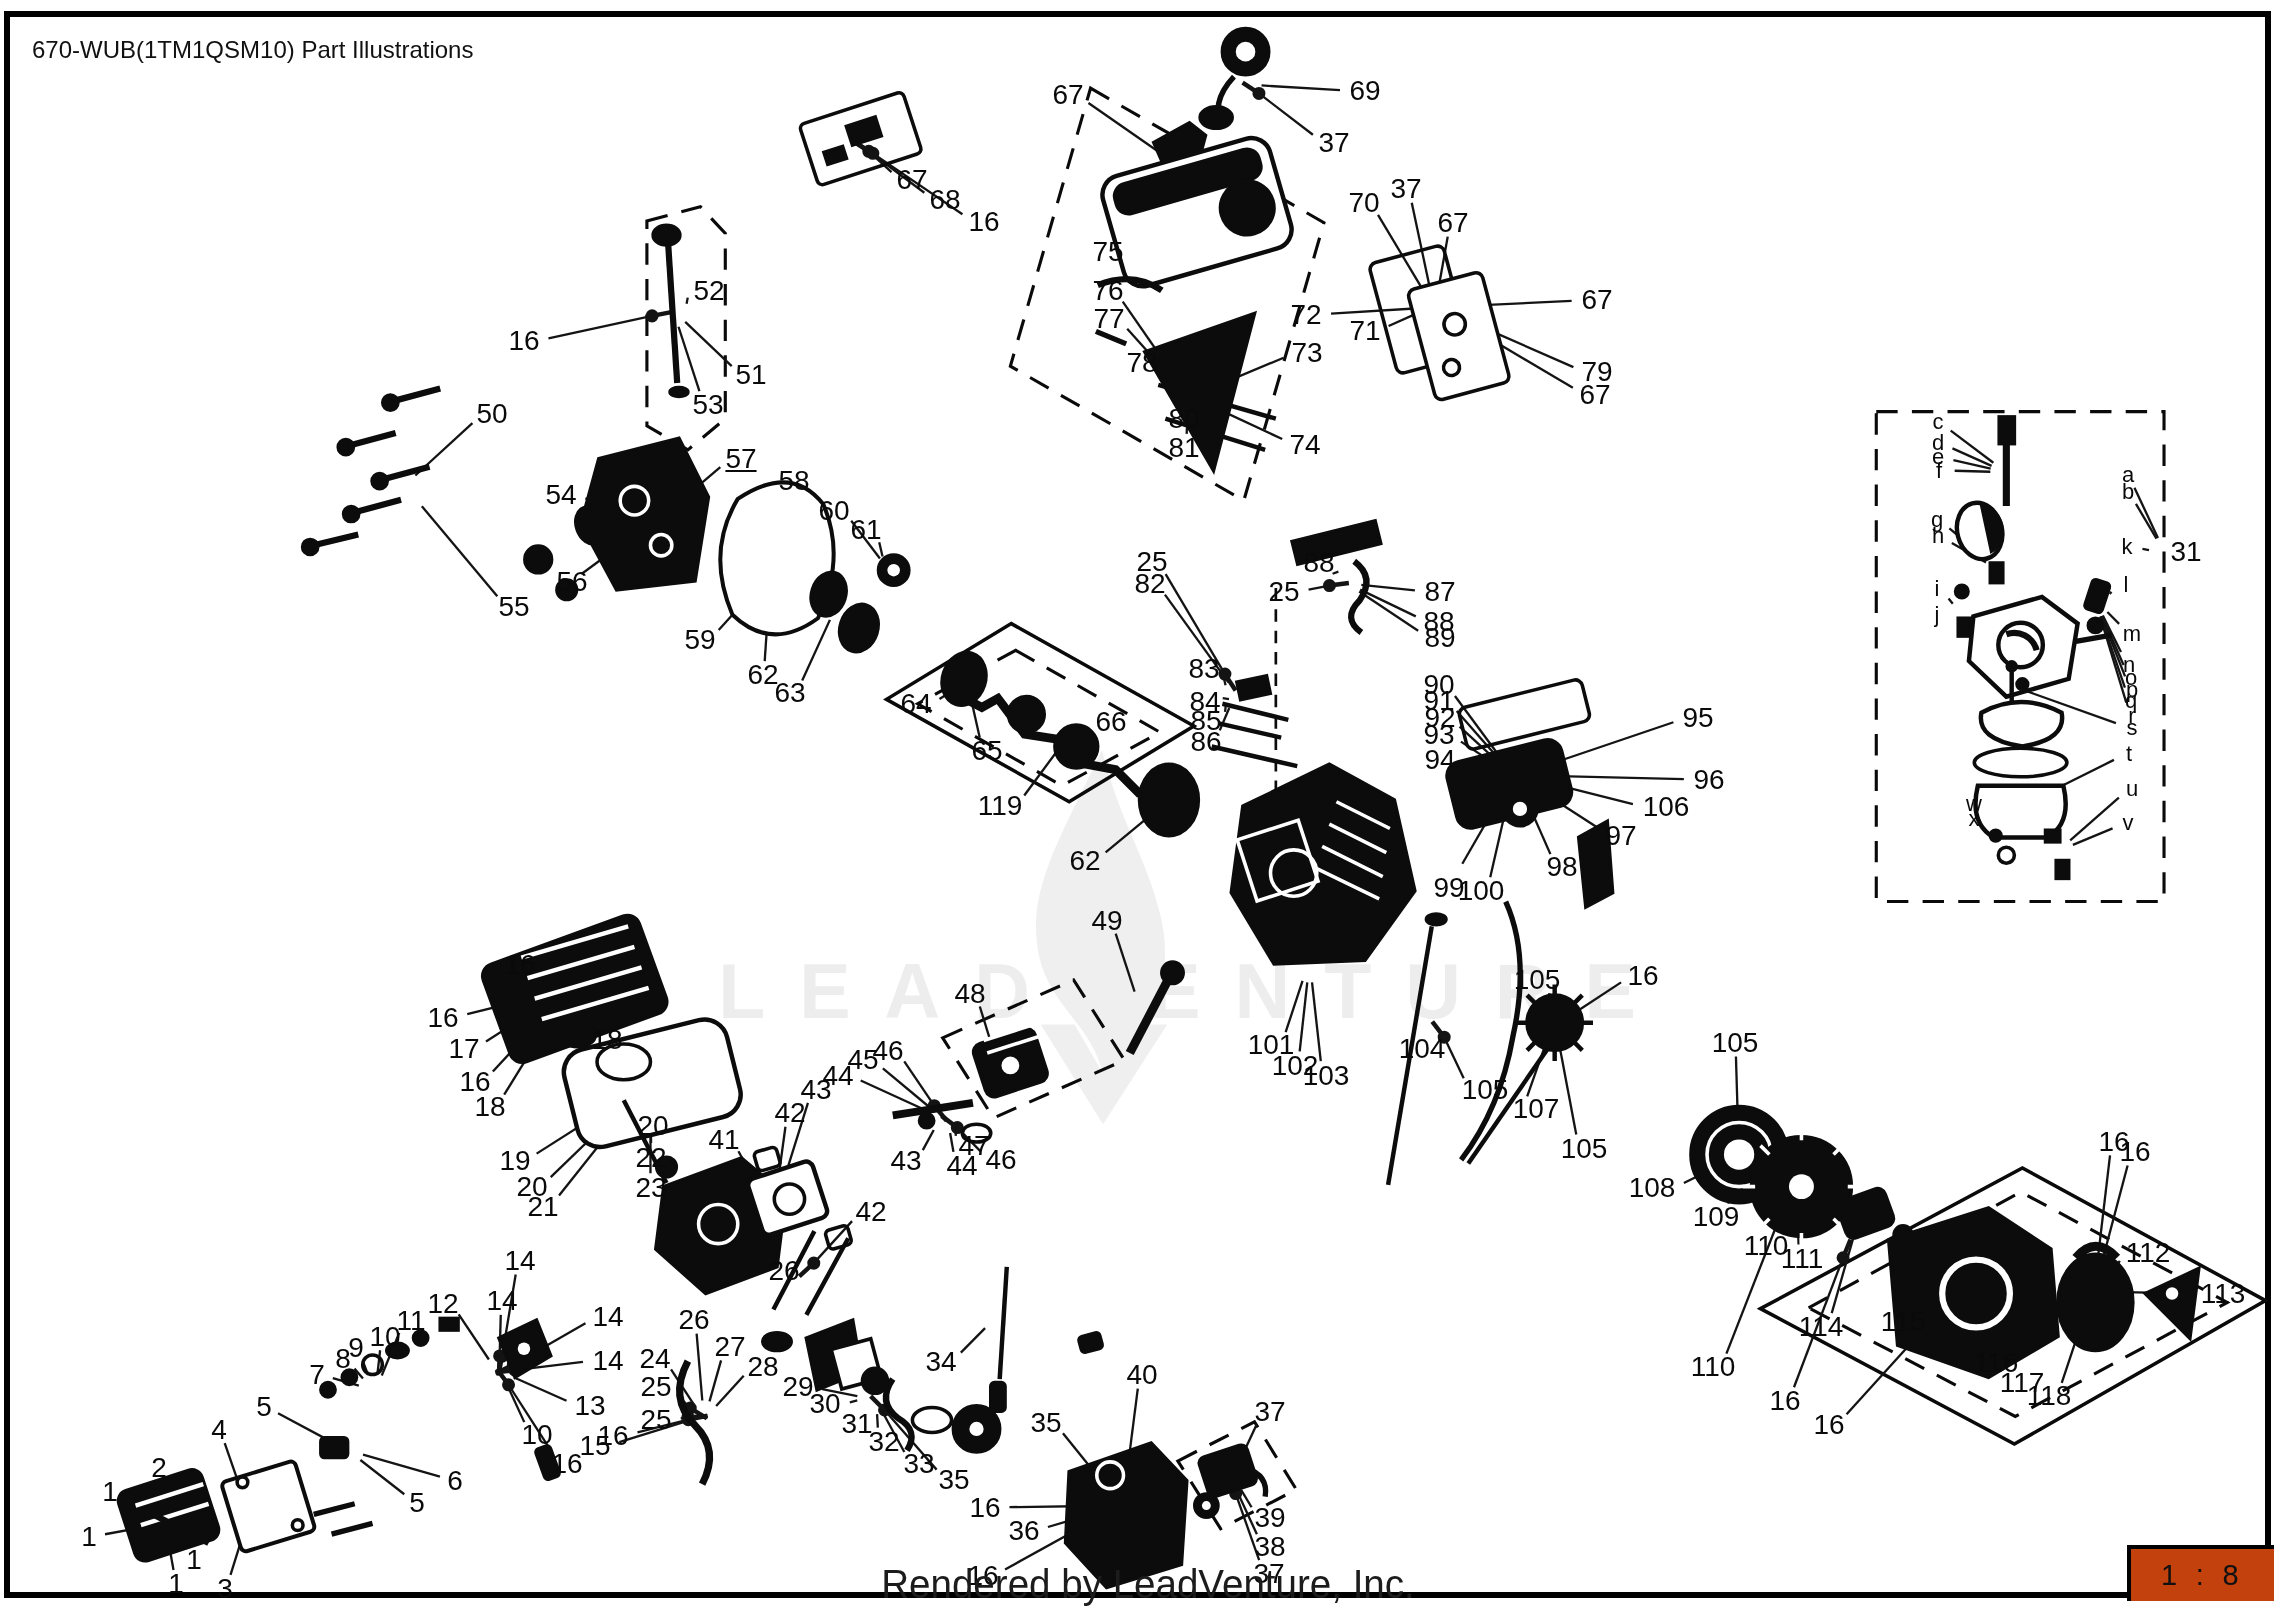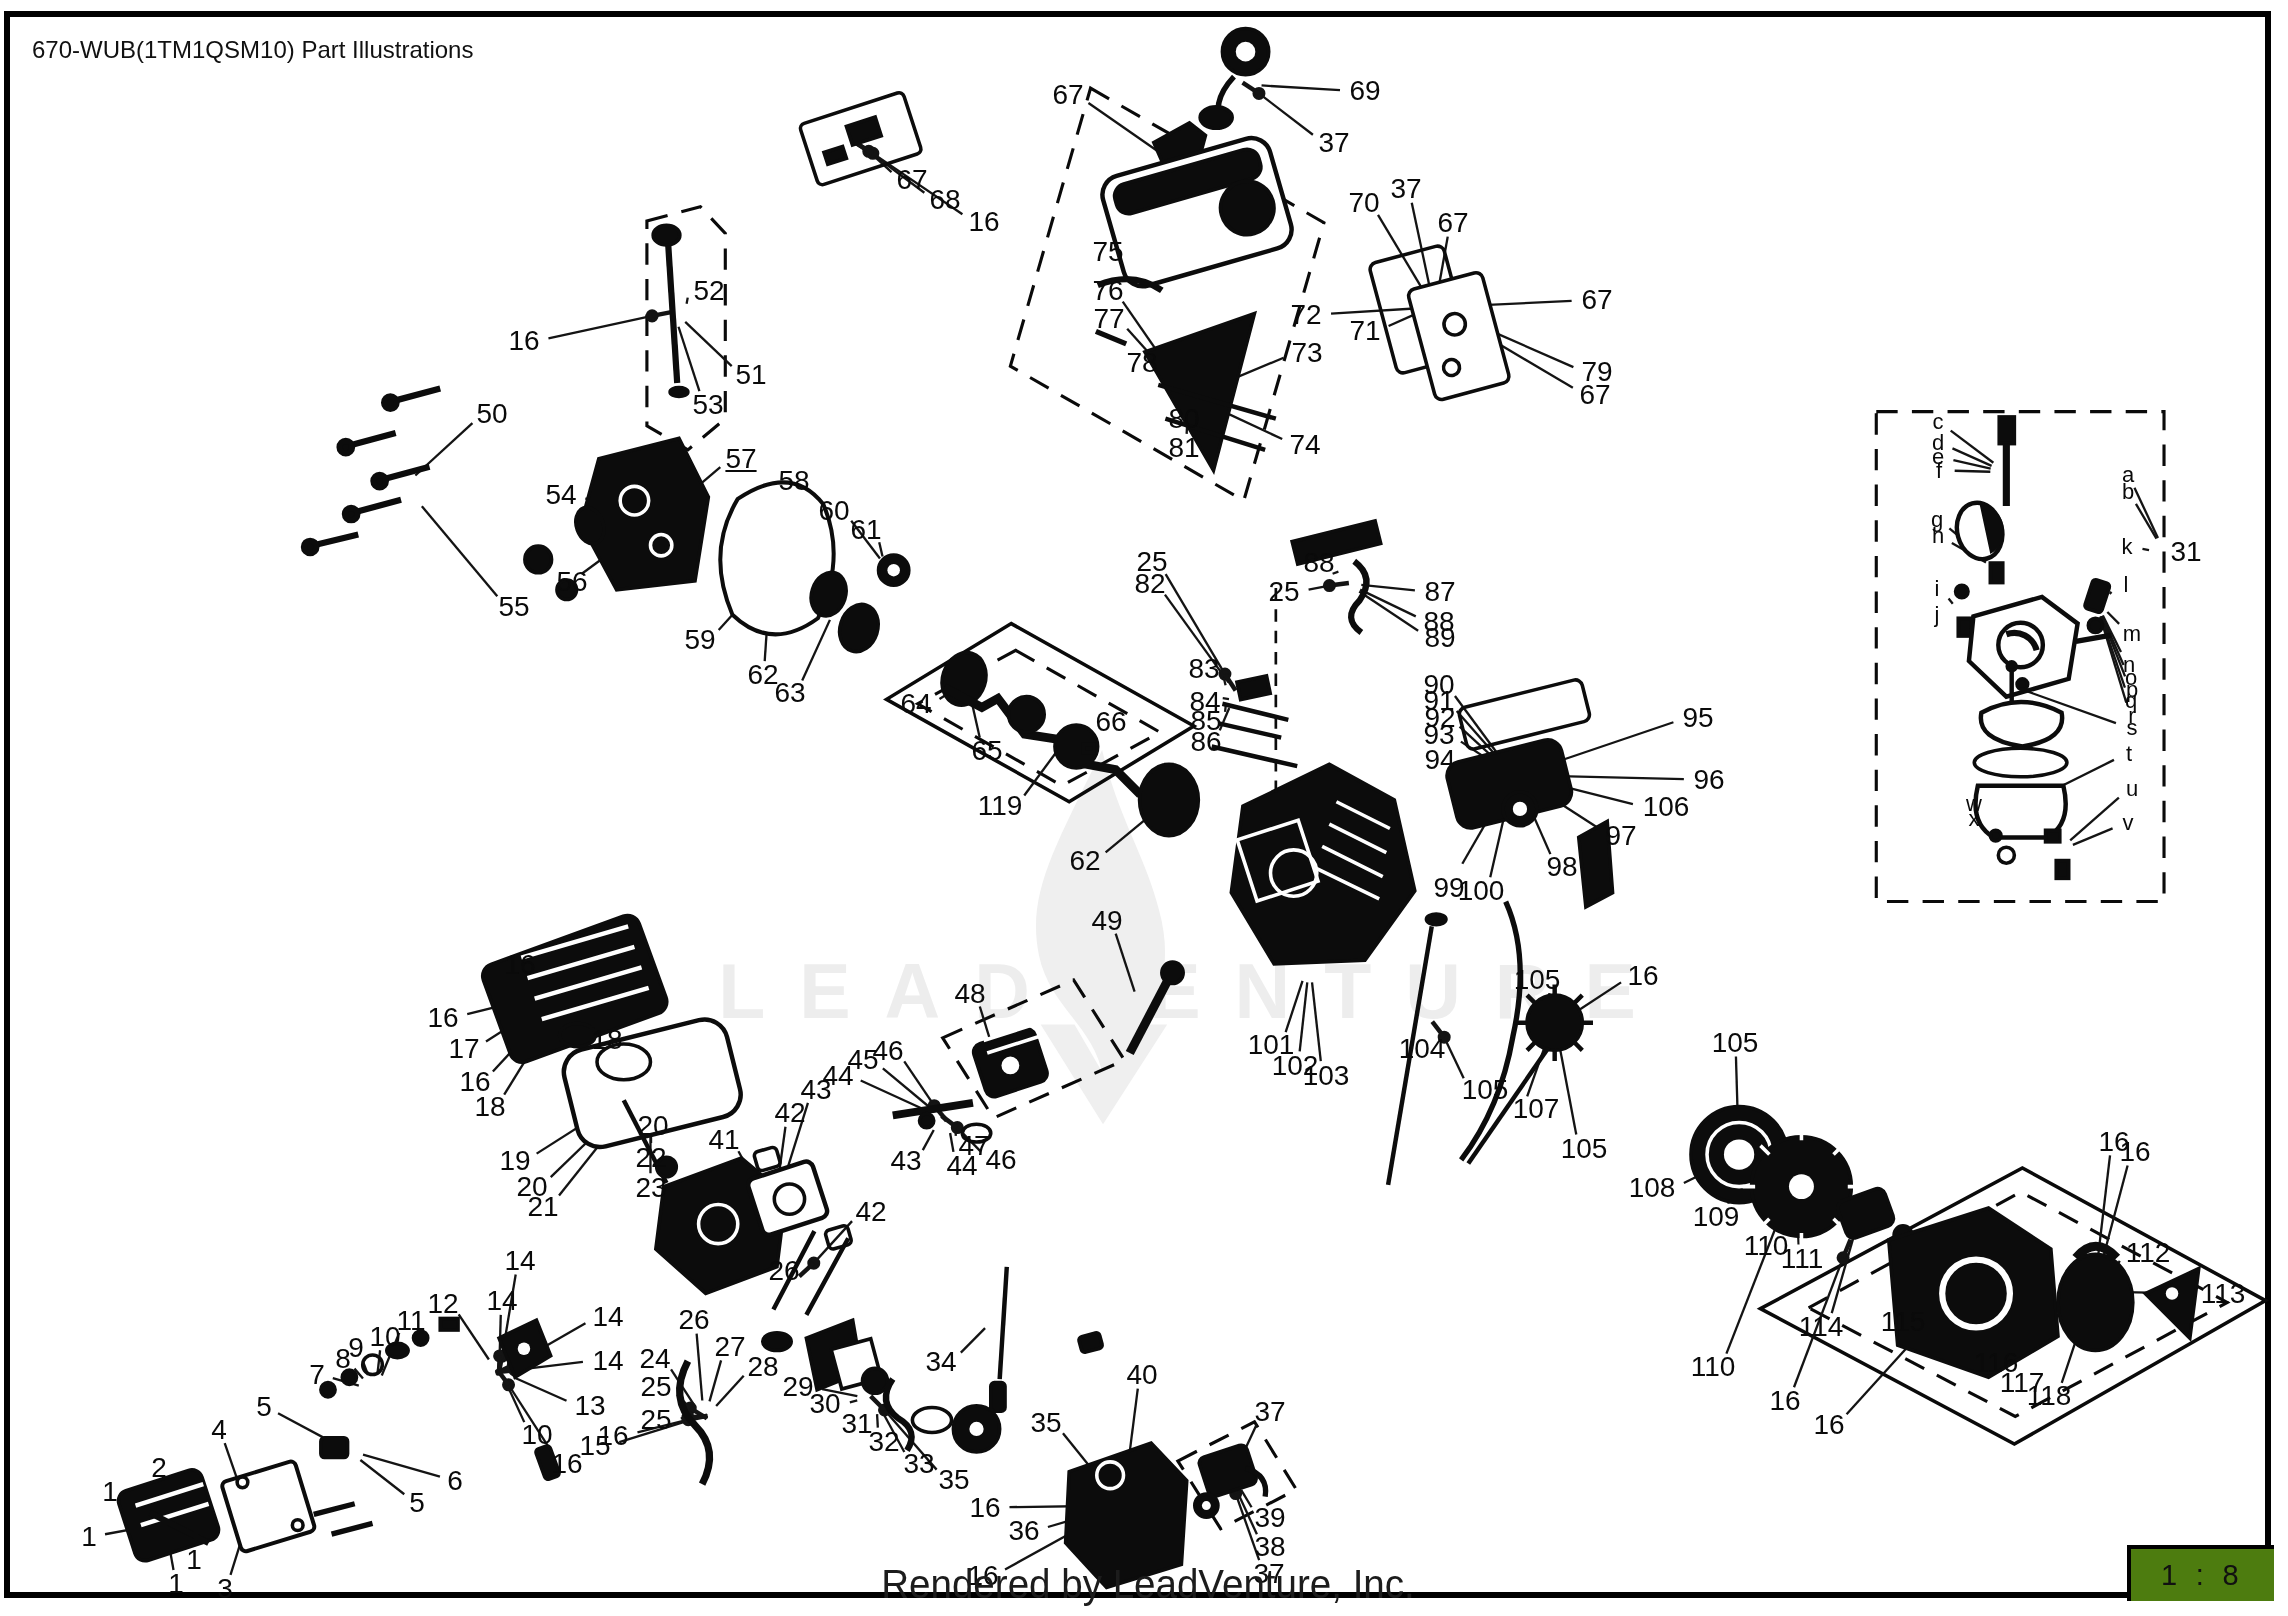--- a/index.html
+++ b/index.html
@@ -10,21 +10,21 @@
   #page-title{position:absolute;left:32px;top:36px;font-size:24px;color:#111;white-space:nowrap;}
   #art-svg{position:absolute;left:0;top:0;}
   #callout-layer{position:absolute;left:0;top:0;width:100%;height:100%;}
   .callout{position:absolute;transform:translate(-50%,-50%);font-size:28px;color:#0a0a0a;
         white-space:nowrap;line-height:1;background:rgba(255,255,255,.0);}
   .callout.letter{font-size:22px;}
   #watermark-text{position:absolute;left:1194px;top:991px;transform:translate(-50%,-50%);
         font-size:77px;font-weight:bold;letter-spacing:34px;color:#ededed;white-space:nowrap;}
   #footer-text{position:absolute;left:1148px;top:1584px;transform:translate(-50%,-50%) scaleX(.94);
         font-size:41px;color:#1c1c1c;white-space:nowrap;z-index:5;}
-  #scale-box{position:absolute;left:2127px;top:1545px;width:143px;height:52px;background:#4d7c0f;
+  #scale-box{position:absolute;left:2127px;top:1545px;width:143px;height:52px;background:#c2410c;
         border-top:4.5px solid #000;border-left:4.5px solid #000;display:flex;align-items:center;
         justify-content:center;z-index:4;}
   #scale-label{font-size:29px;letter-spacing:5.3px;color:#111;}
 </style>
 </head>
 <body>
 
 <div id="page">
   <div id="border-frame"></div>
   <div id="page-title">670-WUB(1TM1QSM10) Part Illustrations</div>

